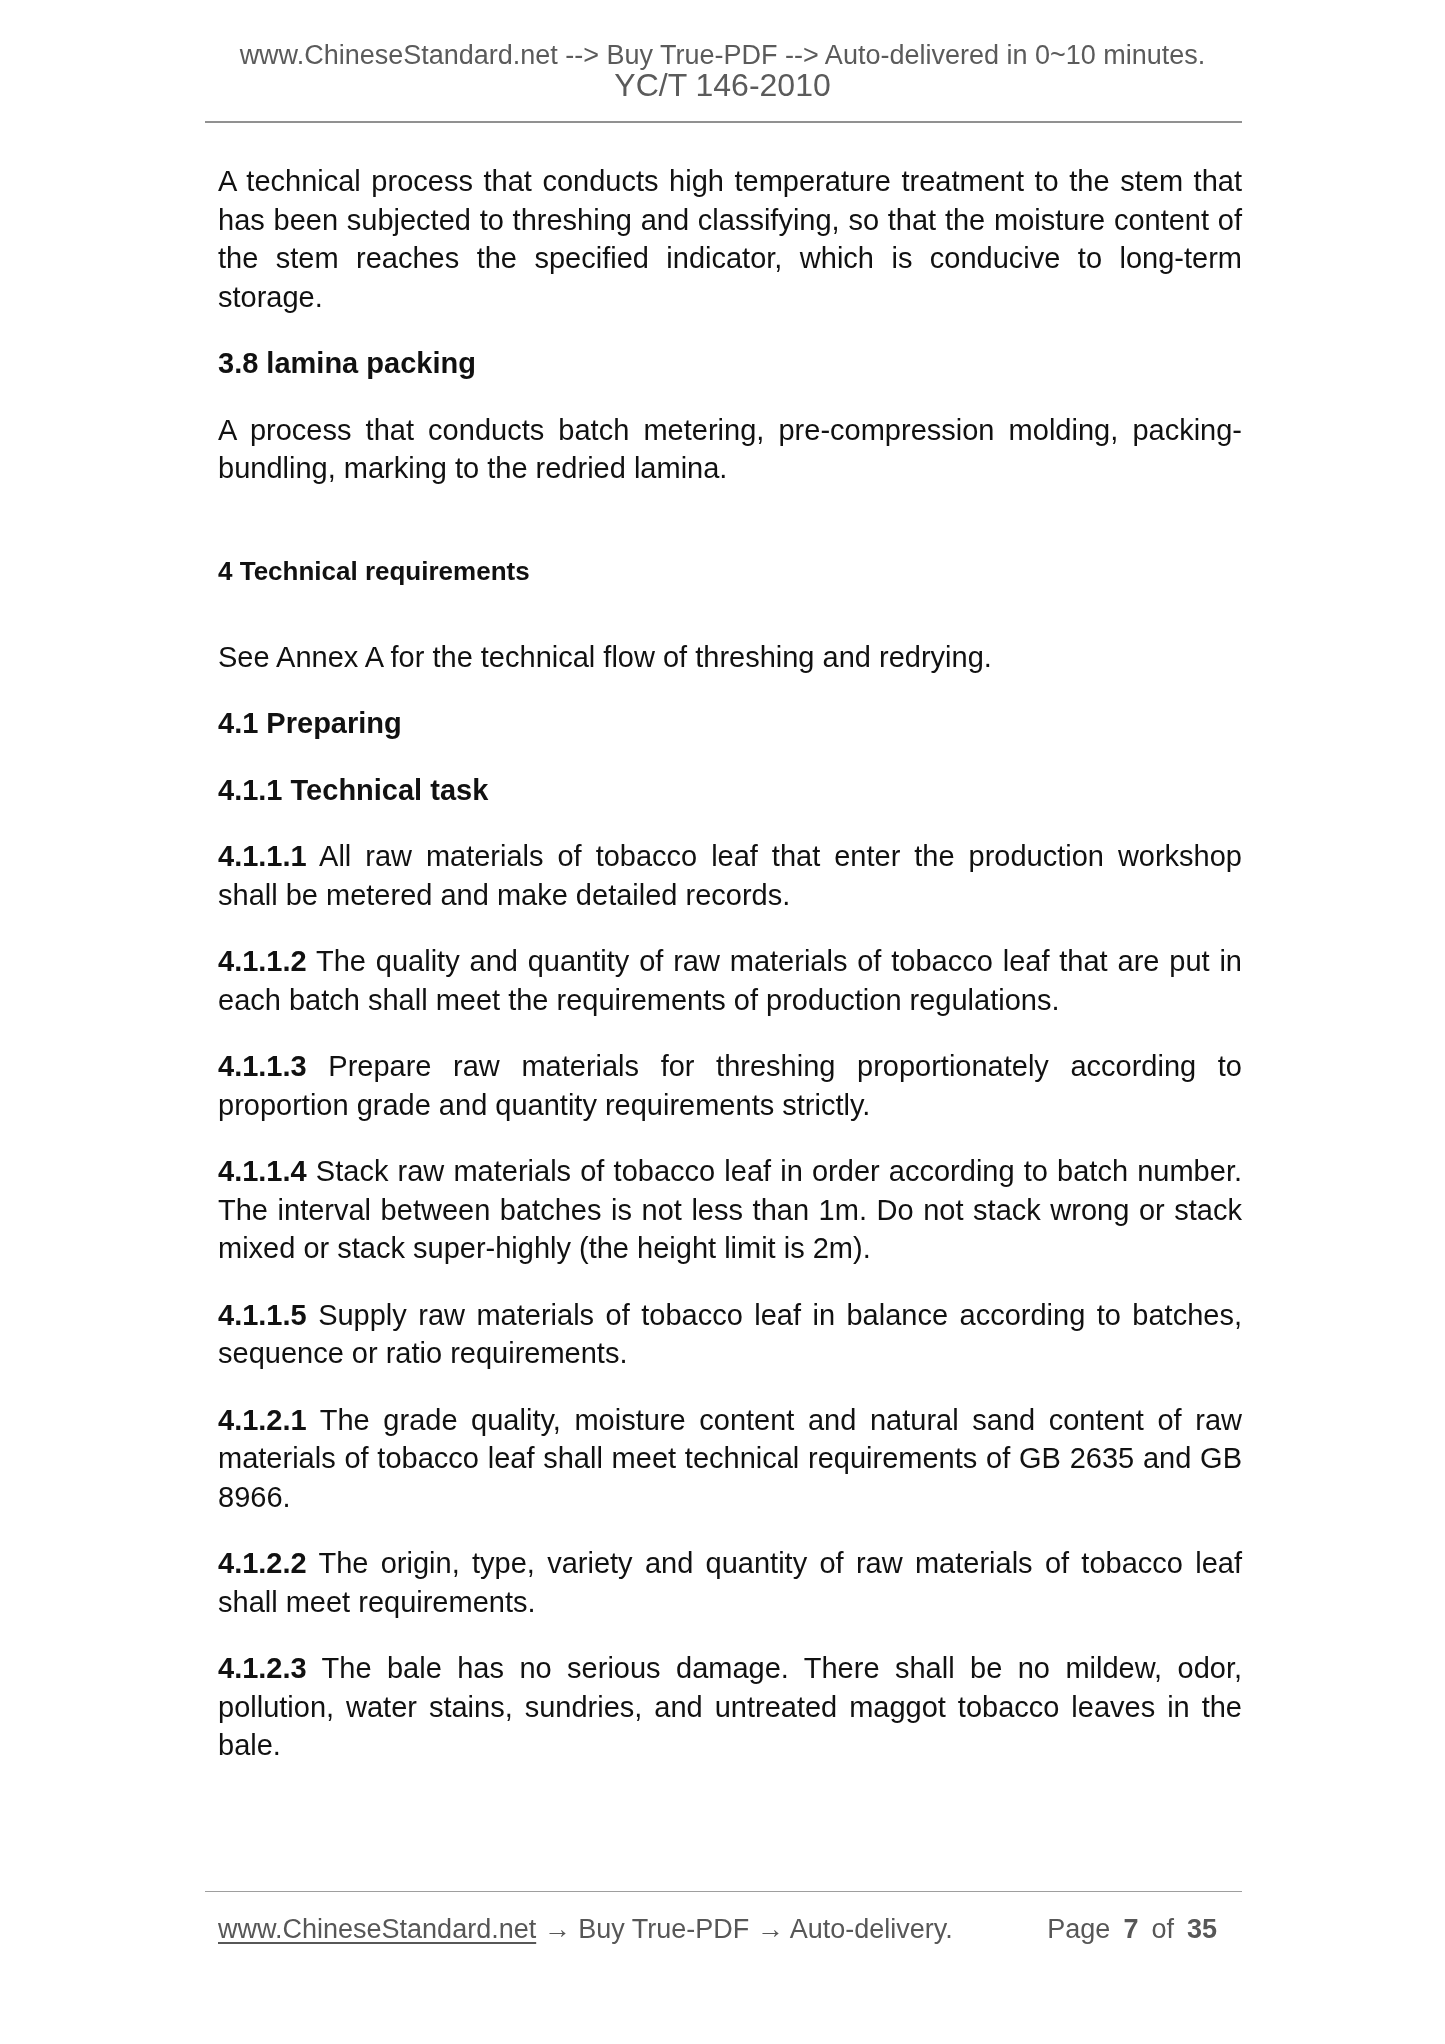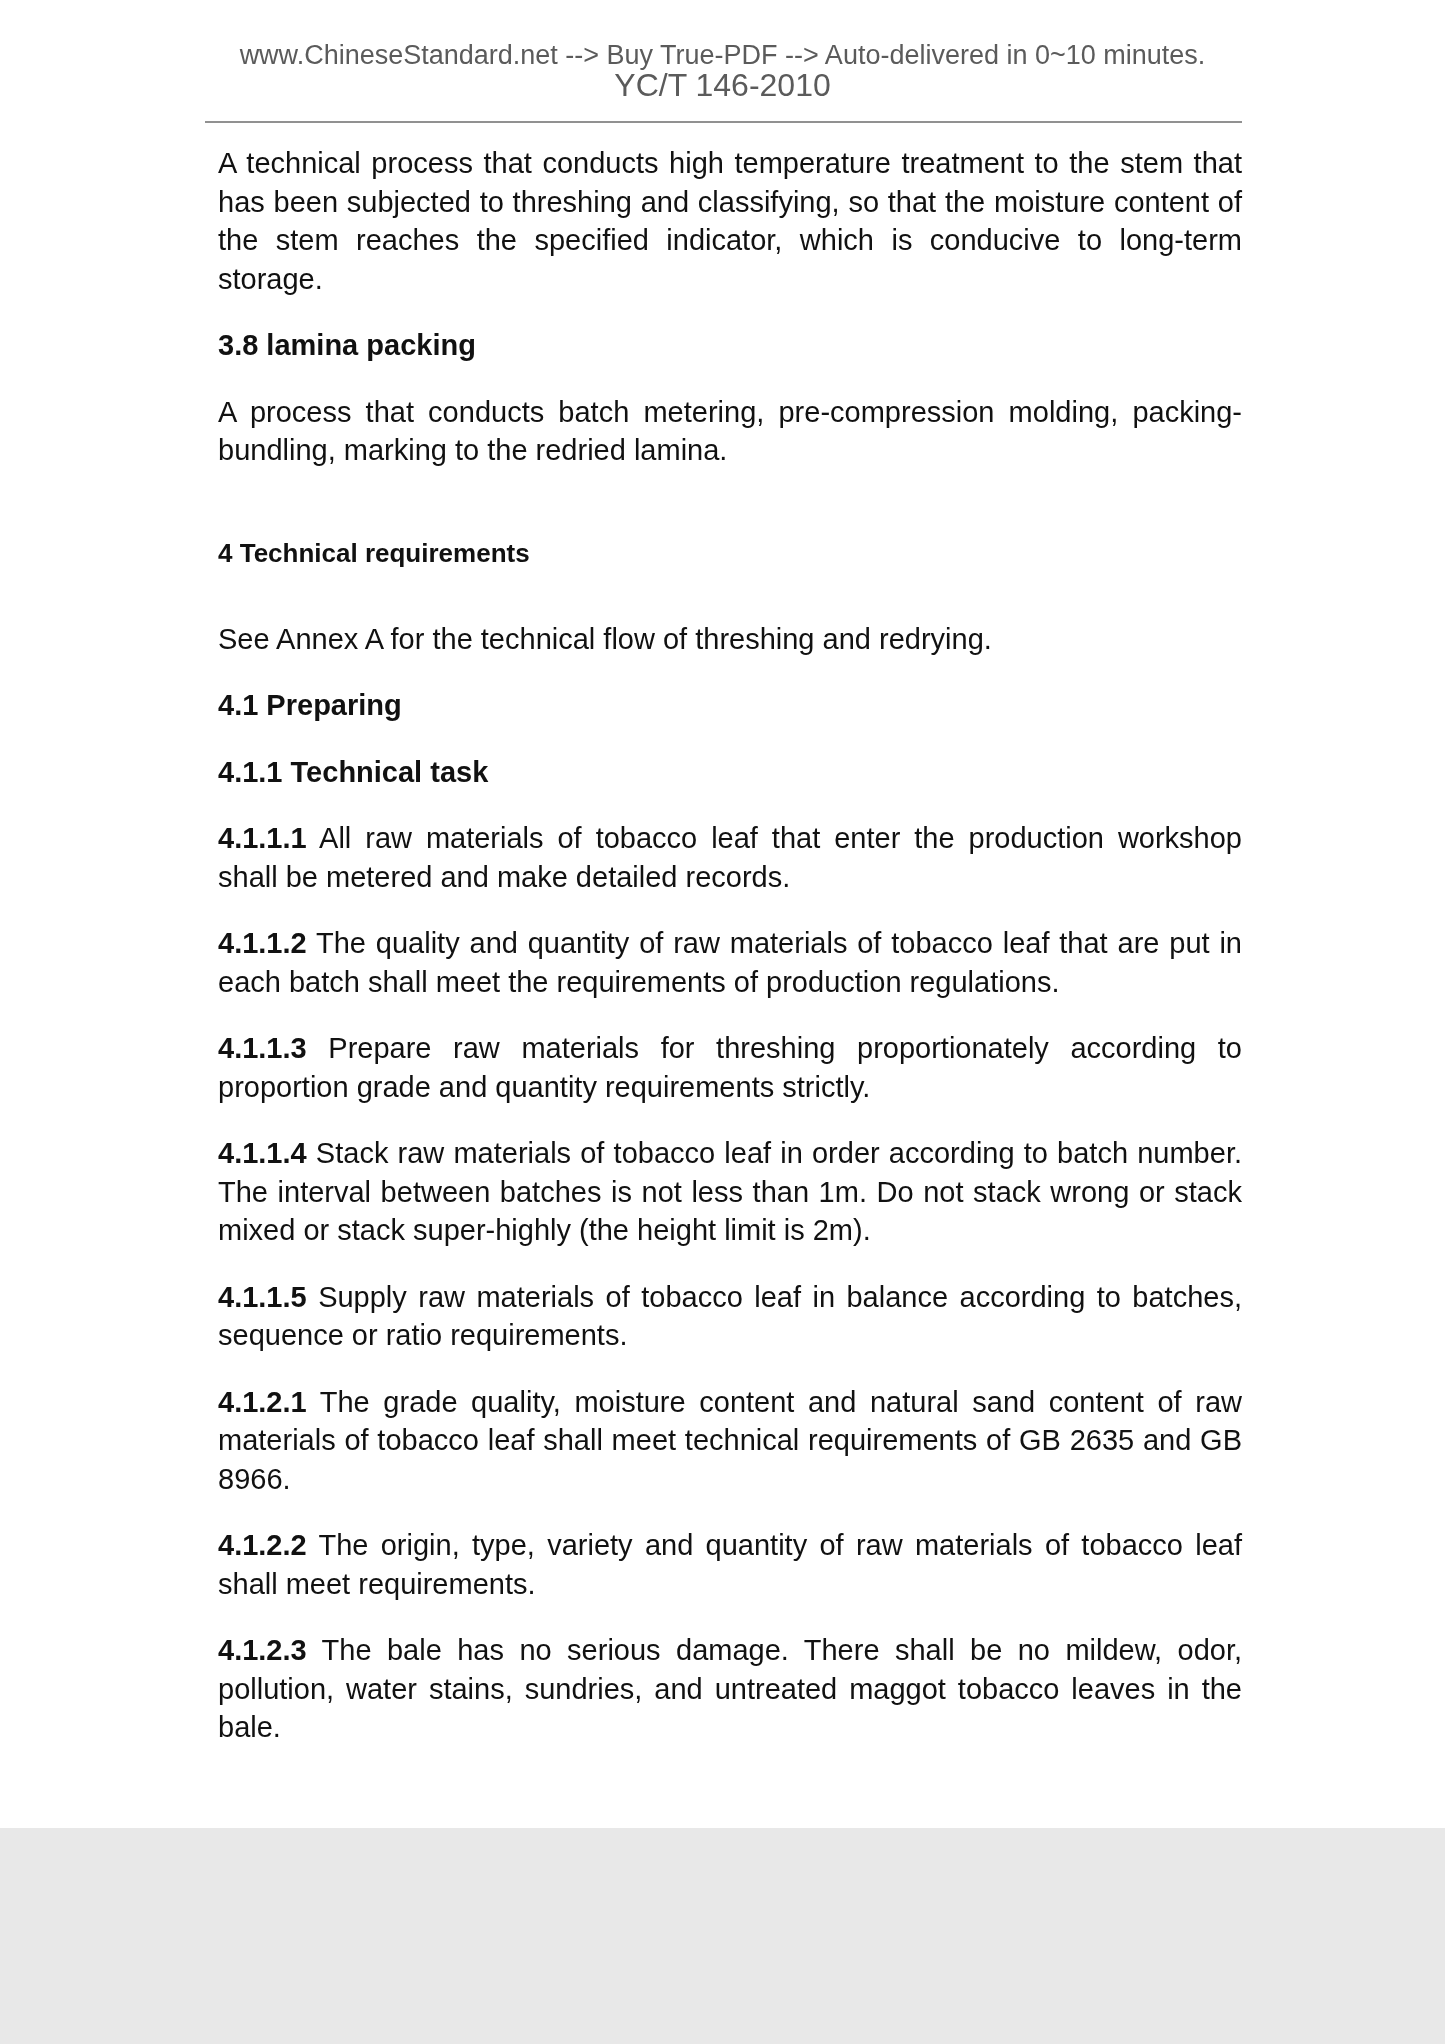--- a/index.html
+++ b/index.html
@@ -1,38 +1,38 @@
 <!DOCTYPE html>
 <html><head>
 <meta charset="utf-8">
 <title>YC/T 146-2010</title>
 <style>
   html,body{margin:0;padding:0;background:#e8e8e8;}
   .page{
     position:relative;
-    width:1445px;height:1828px;
+    width:1445px;height:2044px;
     margin:0 auto;
     background:#ffffff;
     font-family:"Liberation Sans", sans-serif;
     overflow:hidden;
   }
   
   .hdr{
     position:absolute;top:40px;left:0;right:0;
     text-align:center;color:#5b5b5b;
   }
   .hdr-line1{font-size:27px;line-height:31px;}
   .hdr-code{font-size:32px;line-height:27px;margin-top:1px;}
   .rule-top{
     position:absolute;top:121px;left:205px;width:1037px;
     border-top:2px solid #919191;
   }
   
   .content{
-    position:absolute;left:218px;top:144px;width:1024px;
+    position:absolute;left:218px;top:162px;width:1024px;
     color:#111111;font-size:29px;line-height:38.5px;
   }
   .content .para{margin:0 0 28px 0;text-align:justify;}
   .content .h3{margin:0 0 28px 0;font-weight:bold;}
   .content .h1{margin:58px 0 42px 0;font-weight:bold;font-size:26px;line-height:50px;}
   .content b{font-weight:bold;}
   
   .rule-bottom{
     position:absolute;top:1891px;left:205px;width:1037px;
     border-top:1px solid #9e9e9e;

